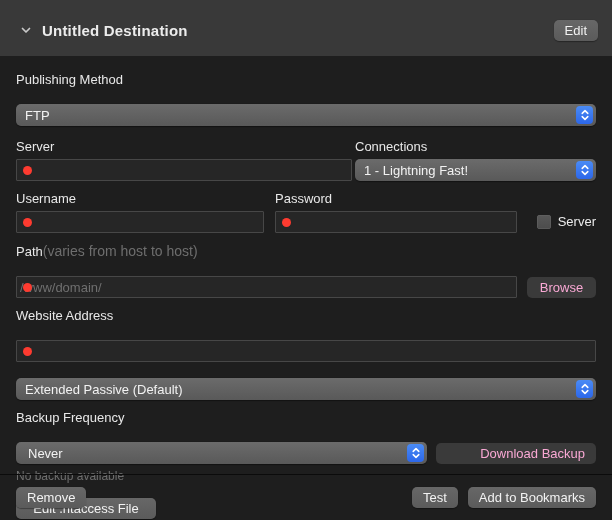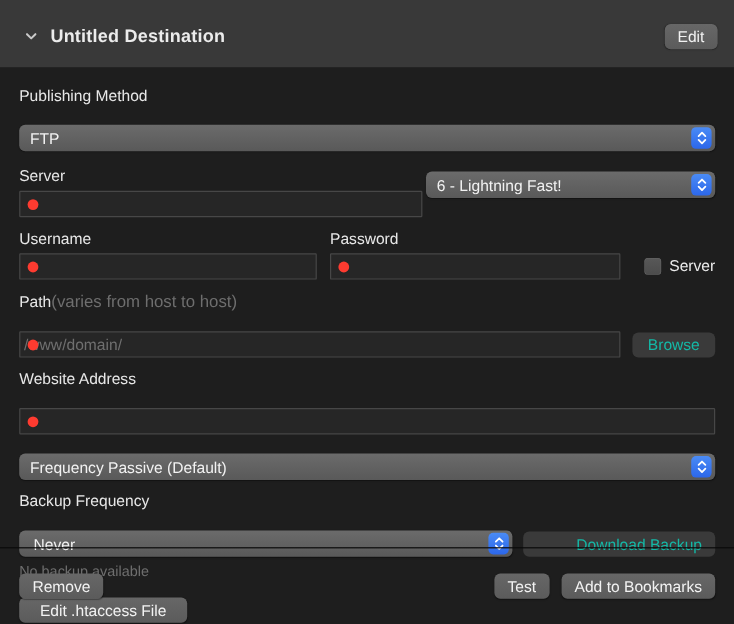--- a/index.html
+++ b/index.html
@@ -30,21 +30,21 @@
     height: 21px; padding: 0 11px;
     background: linear-gradient(180deg, #676767, #5b5b5b);
     border: none; border-radius: 5px;
     color: #f2f2f2; font-size: 13px;
     font-family: inherit;
     box-shadow: 0 0.5px 1px rgba(0,0,0,.35);
     white-space: nowrap;
   }
   .btn.disabled {
     background: #3a3a3a;
-    color: #14b8a6;
+    color: #f9a8d4;
     box-shadow: none;
   }
 
   
   .content { padding: 0 16px; }
   .field-label { font-size: 13px; color: #e8e8e8; line-height: 16px; }
   .label-hint { font-size: 14px; color: #6e6e6e; margin-left: 0; }
 
   .group { margin-top: 10px; }
   .group.first { margin-top: 16px; }
@@ -102,21 +102,21 @@
     box-shadow: inset 0 0 0 0.5px #666;
     margin-right: 7px;
   }
   .checkbox-label { color: #ececec; font-size: 13px; }
 
   .status-text { margin-top: 5px; font-size: 12px; color: #6e6e6e; }
 
   
   .footer {
     position: absolute; left: 0; right: 0; bottom: 0;
-    height: 64px;
+    height: 46px;
     border-top: 1px solid #0b0b0b;
     display: flex; align-items: center;
     padding: 0 16px;
   }
   .spacer { flex: 1; }
   .footer .btn + .btn { margin-left: 10px; }
 
   
   .two-col { display: flex; gap: 3px; }
   .col { display: flex; flex-direction: column; }
@@ -156,23 +156,24 @@
     <div class="col" style="width:336px;">
       <div class="field-label">Server</div>
       <div class="control-row">
         <div class="textfield" style="flex:1">
           <span class="red-dot"></span>
           <input type="text" value="" style="">
         </div>
       </div>
     </div>
     <div class="col" style="flex:1;">
+      <div class="field-label">Connections</div>
       <div class="control-row">
         <div class="popup" style="flex:1">
-          <span class="popup-value">6 - Lightning Fast!</span>
+          <span class="popup-value">1 - Lightning Fast!</span>
           <span class="popup-stepper">
             <svg width="10" height="12" viewBox="0 0 10 12">
                 <path d="M2.2 4.4 L5 1.6 L7.8 4.4" stroke="#fff" stroke-width="1.5" fill="none" stroke-linecap="round" stroke-linejoin="round"></path>
                 <path d="M2.2 7.6 L5 10.4 L7.8 7.6" stroke="#fff" stroke-width="1.5" fill="none" stroke-linecap="round" stroke-linejoin="round"></path>
               </svg>
           </span>
         </div>
       </div>
     </div>
   </div>
@@ -223,21 +224,21 @@
       <div class="textfield" style="flex:1">
         <span class="red-dot"></span>
         <input type="text" value="" style="">
       </div>
     </div>
   </div>
 
   <div class="group">
     <div class="control-row">
       <div class="popup" style="flex:1">
-        <span class="popup-value">Frequency Passive (Default)</span>
+        <span class="popup-value">Extended Passive (Default)</span>
         <span class="popup-stepper">
           <svg width="10" height="12" viewBox="0 0 10 12">
               <path d="M2.2 4.4 L5 1.6 L7.8 4.4" stroke="#fff" stroke-width="1.5" fill="none" stroke-linecap="round" stroke-linejoin="round"></path>
               <path d="M2.2 7.6 L5 10.4 L7.8 7.6" stroke="#fff" stroke-width="1.5" fill="none" stroke-linecap="round" stroke-linejoin="round"></path>
             </svg>
         </span>
       </div>
     </div>
   </div>
 

